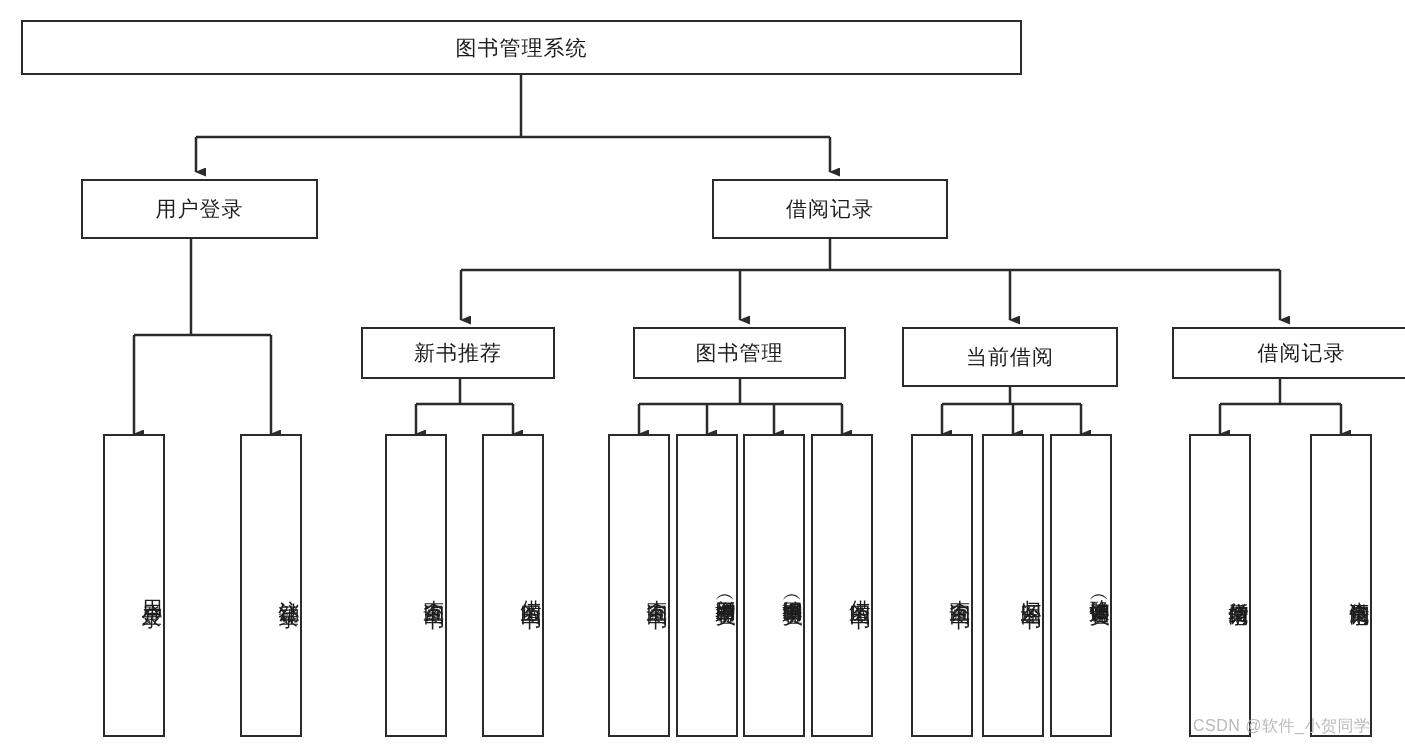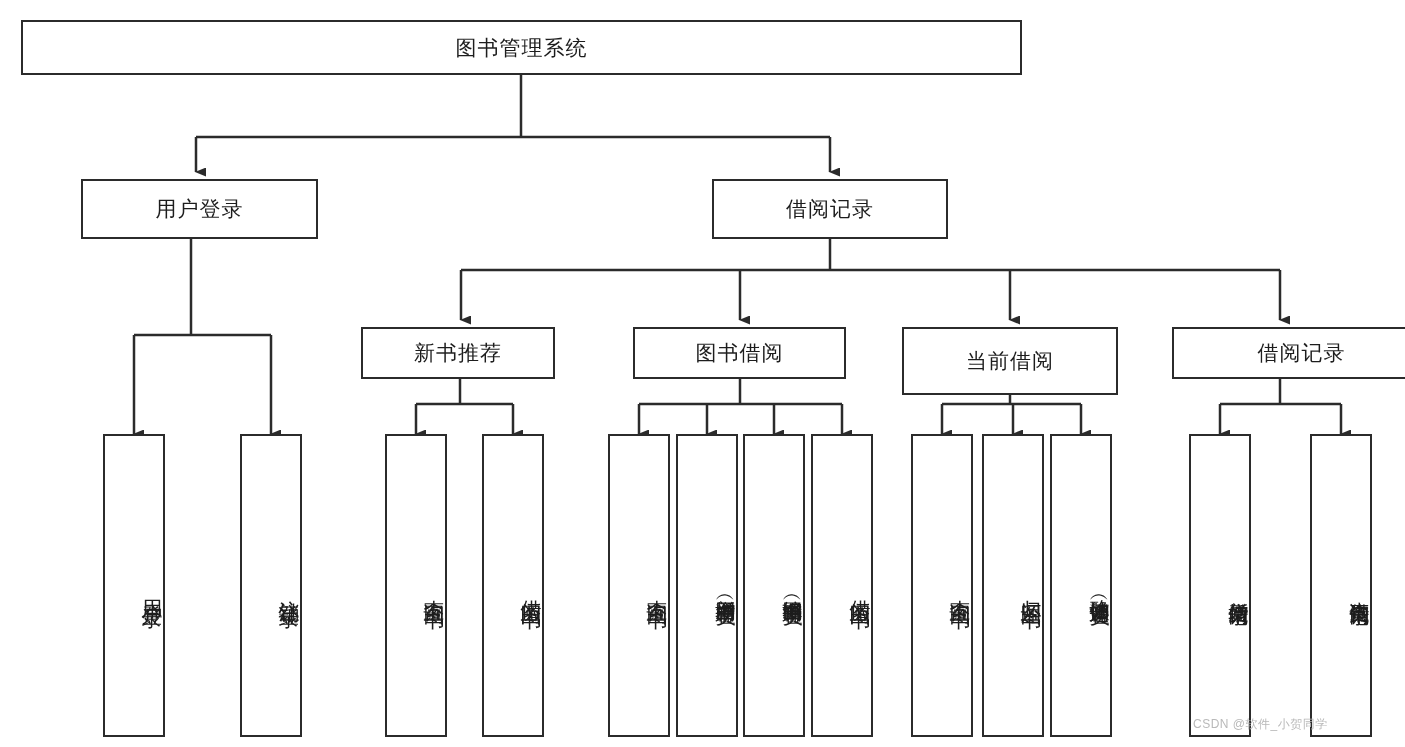--- a/index.html
+++ b/index.html
@@ -48,21 +48,21 @@
     align-items: flex-start;
     justify-content: center;
     white-space: nowrap;
   }
   .node-v.tight {
     letter-spacing: 1px;
     font-size: 20px;
   }
   .watermark {
     position: absolute;
-    font-size: 12px;
+    font-size: 16px;
     color: #b9b9b9;
     white-space: nowrap;
     letter-spacing: 0.5px;
   }
 </style>
 </head>
 <body>
 
 <div id="canvas">
 
@@ -116,23 +116,23 @@
       <div class="node-box node-h" style="left: 81px; top: 172px; width: 237px; height: 60px;">
         <span>用户登录</span>
       </div>
       <div class="node-box node-h" style="left: 712px; top: 172px; width: 236px; height: 60px;">
         <span>借阅记录</span>
       </div>
       <div class="node-box node-h" style="left: 361px; top: 320px; width: 194px; height: 52px;">
         <span>新书推荐</span>
       </div>
       <div class="node-box node-h" style="left: 633px; top: 320px; width: 213px; height: 52px;">
-        <span>图书借阅</span>
+        <span>图书管理</span>
       </div>
-      <div class="node-box node-h" style="left: 902px; top: 320px; width: 216px; height: 68px;">
+      <div class="node-box node-h" style="left: 902px; top: 320px; width: 216px; height: 60px;">
         <span>当前借阅</span>
       </div>
       <div class="node-box node-h" style="left: 1172px; top: 320px; width: 259px; height: 52px;">
         <span>借阅记录</span>
       </div>
       <div class="node-box node-v" style="left: 103px; top: 434px; width: 62px; height: 303px;">
         <span>用户登录</span>
       </div>
       <div class="node-box node-v" style="left: 240px; top: 434px; width: 62px; height: 303px;">
         <span>注销登录</span>

